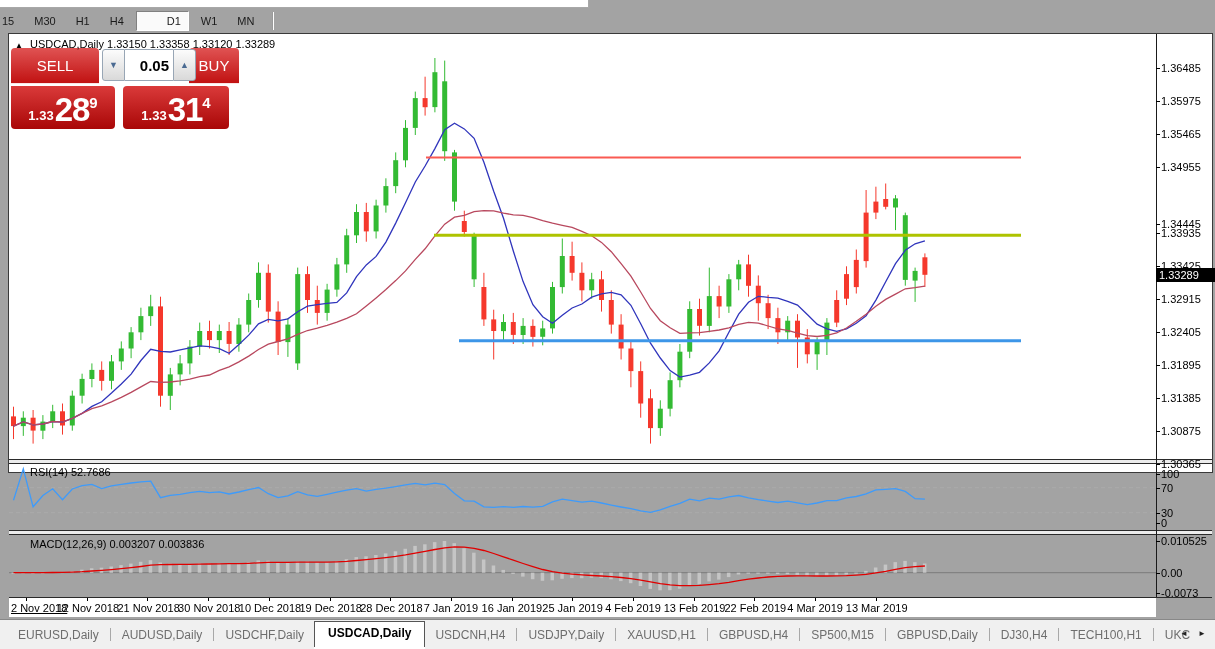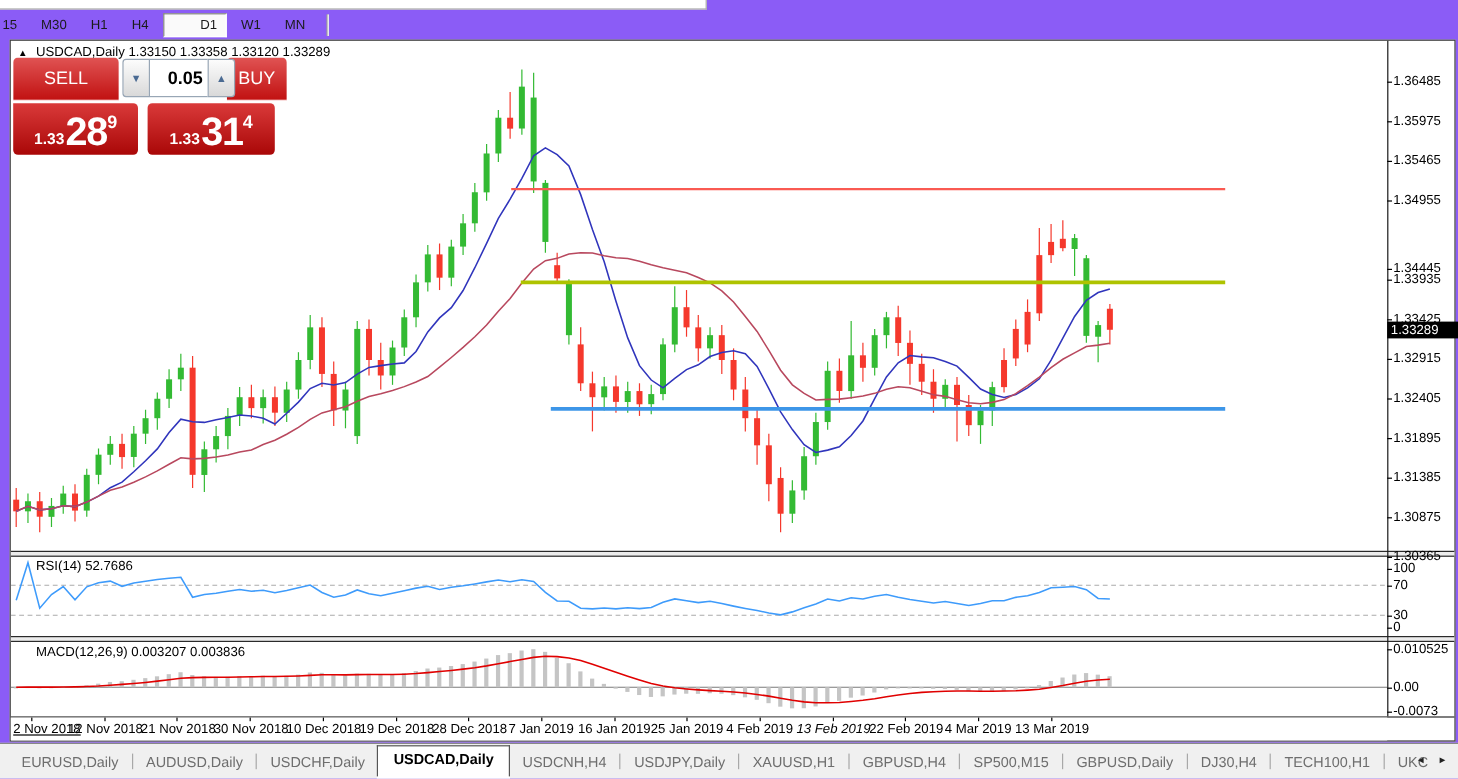--- a/index.html
+++ b/index.html
@@ -1,29 +1,29 @@
 <!DOCTYPE html>
 <html><head>
 <meta charset="utf-8">
 <style>
   html,body{margin:0;padding:0;background:#e8e8e8;}
-  #app{position:relative;width:1215px;height:649px;background:#8b5cf6;
+  #app{position:relative;width:1215px;height:649px;background:#a3a3a3;
        font-family:"Liberation Sans",sans-serif;overflow:hidden;}
   
   .top-strip{position:absolute;left:0;top:0;width:588px;height:7px;background:#ffffff;
              border-right:1px solid #a8a8a8;border-bottom:1px solid #a8a8a8;}
   
   .toolbar{position:absolute;left:0;top:8px;width:1215px;height:25px;display:flex;align-items:center;}
   .tfbtn{font-size:11px;color:#1a1a1a;padding:3px 7px;margin:0 2px;border:1px solid transparent;
          background:transparent;cursor:default;}
   .tfbtn.first{margin-left:-6px;}
   .tfbtn.active{background:#fafafa;border-color:#808080 #ffffff #ffffff #808080;padding-left:30px;}
   .tb-sep{width:1px;height:18px;background:#9a9a9a;border-right:1px solid #ffffff;margin:0 8px;}
   
-  .chart-window{position:absolute;left:8px;top:33px;width:1205px;height:585px;background:#ffffff;
+  .chart-window{position:absolute;left:8px;top:33px;width:1205px;height:440px;background:#ffffff;
                 border:1px solid #3a3a3a;box-sizing:border-box;}
   .chart-title{position:absolute;left:6px;top:4px;font-size:11px;color:#000;z-index:6;white-space:nowrap;}
   .chart-title .tri{font-size:8px;margin-right:4px;}
   svg{position:absolute;display:block;}
   #main-svg{left:0;top:0;}
   #rsi-svg{left:0;top:429px;}
   #macd-svg{left:0;top:501px;}
   .axis-line{position:absolute;left:1147px;top:0;height:563px;border-left:1px solid #1a1a1a;}
   .split{position:absolute;left:0;width:1203px;height:3px;background:#ececec;
          border-top:1px solid #2a2a2a;border-bottom:1px solid #2a2a2a;box-sizing:content-box;}
@@ -472,21 +472,21 @@
         <div class="date-label" style="left: 351.2px;">28 Dec 2018</div>
         <div class="date-tick" style="left: 441.9px;"></div>
         <div class="date-label" style="left: 411.9px;">7 Jan 2019</div>
         <div class="date-tick" style="left: 502.6px;"></div>
         <div class="date-label" style="left: 472.6px;">16 Jan 2019</div>
         <div class="date-tick" style="left: 563.3px;"></div>
         <div class="date-label" style="left: 533.3px;">25 Jan 2019</div>
         <div class="date-tick" style="left: 624px;"></div>
         <div class="date-label" style="left: 594px;">4 Feb 2019</div>
         <div class="date-tick" style="left: 684.7px;"></div>
-        <div class="date-label" style="left: 654.7px; font-style: italic;">13 Feb 2019</div>
+        <div class="date-label" style="left: 654.7px;">13 Feb 2019</div>
         <div class="date-tick" style="left: 745.4px;"></div>
         <div class="date-label" style="left: 715.4px;">22 Feb 2019</div>
         <div class="date-tick" style="left: 806.1px;"></div>
         <div class="date-label" style="left: 776.1px;">4 Mar 2019</div>
         <div class="date-tick" style="left: 866.8px;"></div>
         <div class="date-label" style="left: 836.8px;">13 Mar 2019</div>
       </div>
   </div>
 
   <div class="tabsbar" id="tabsbar">

